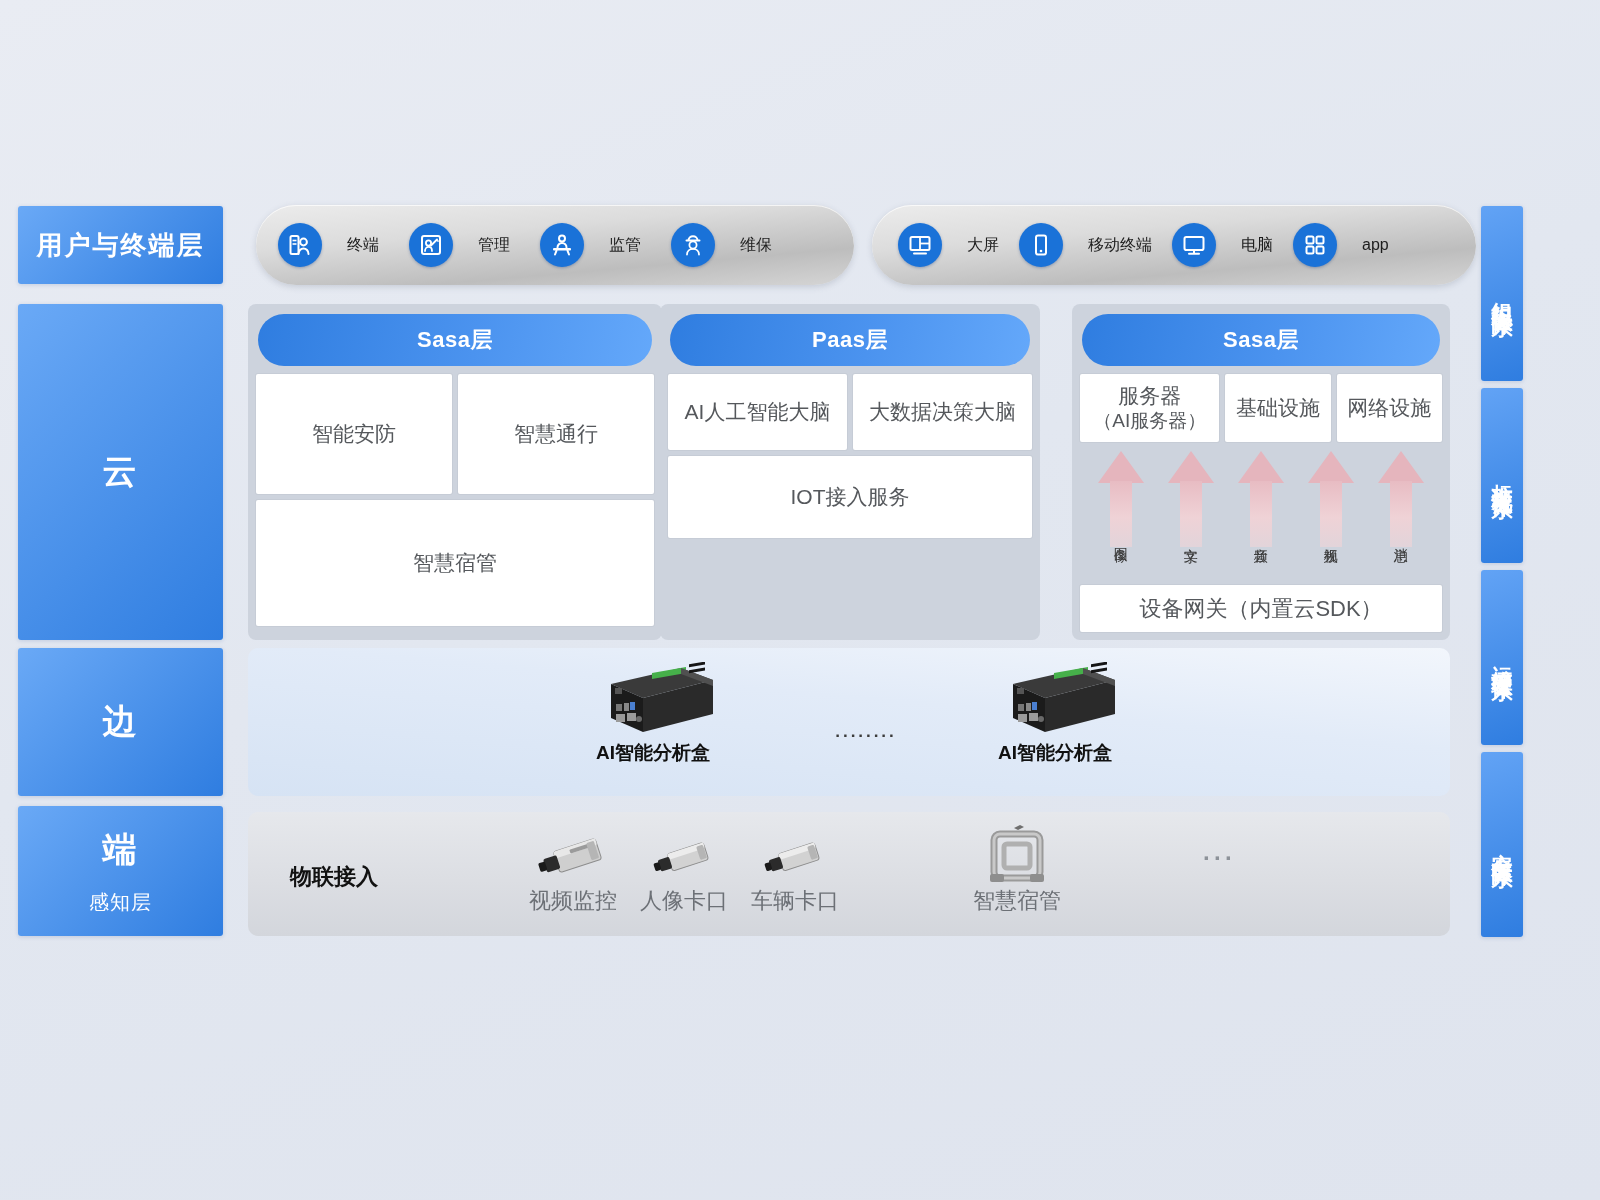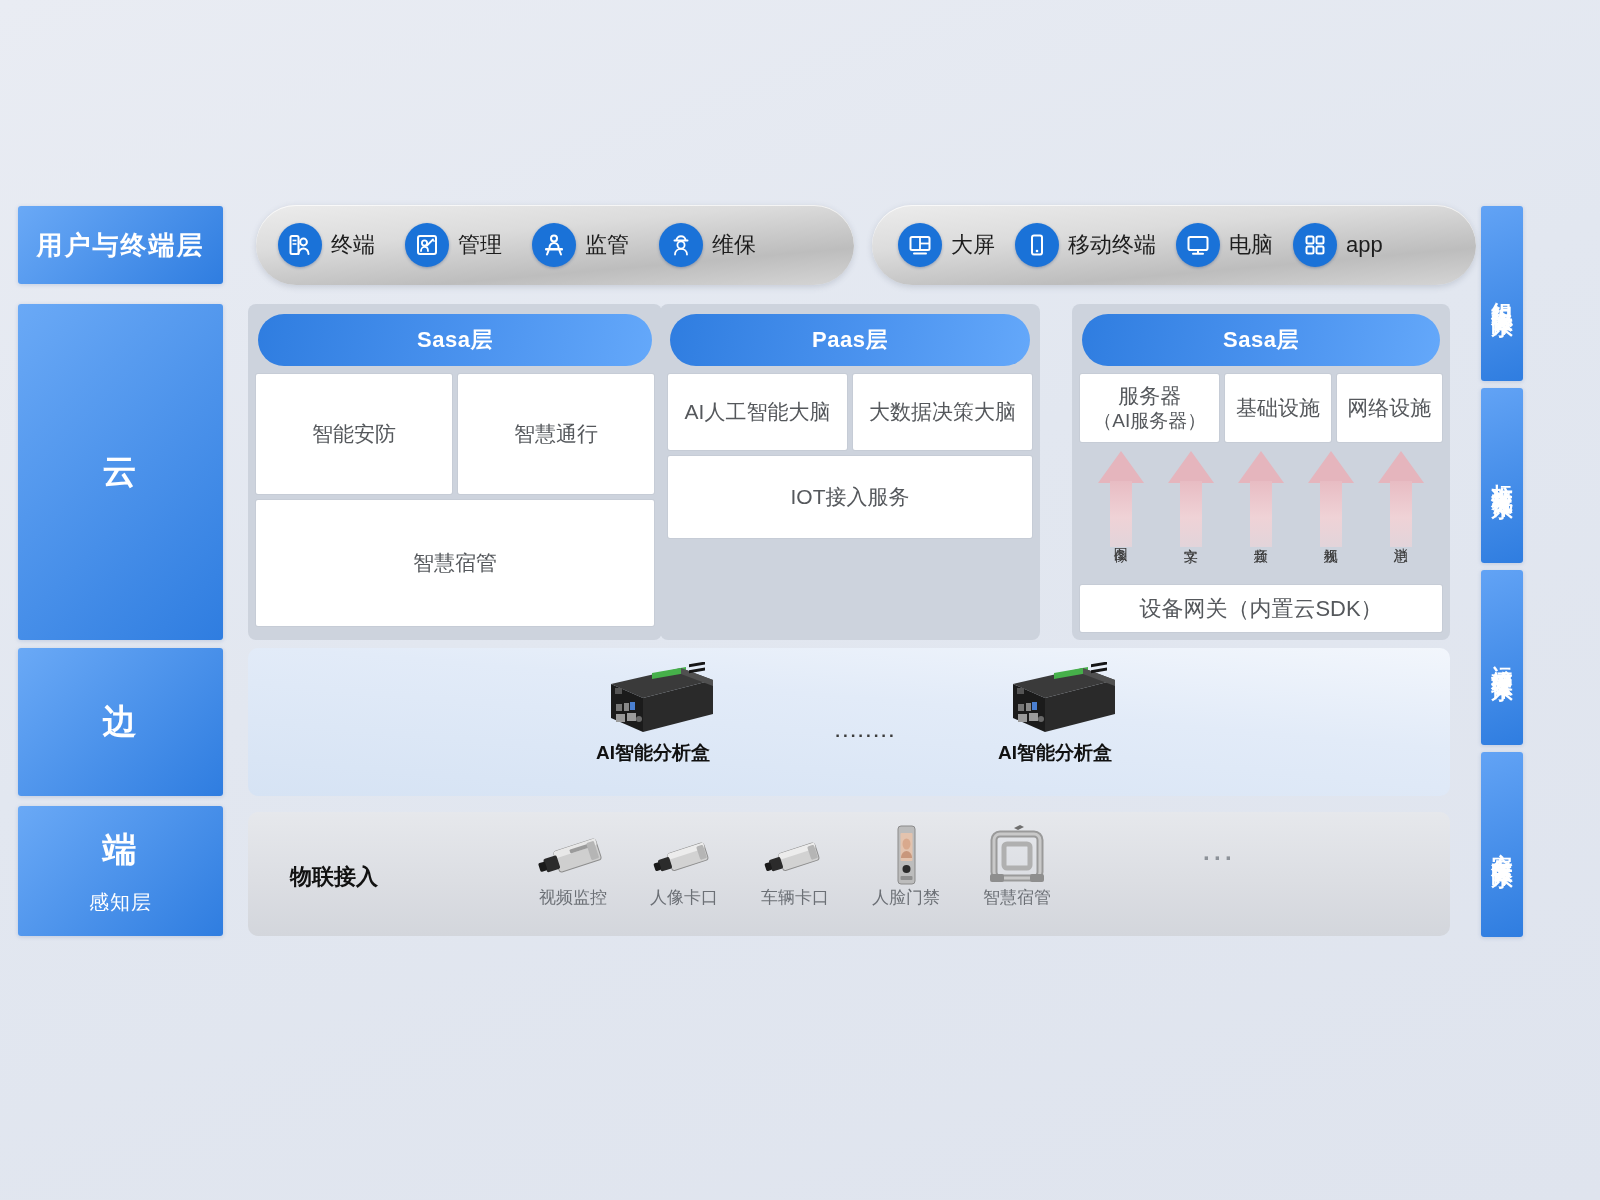--- a/index.html
+++ b/index.html
@@ -52,21 +52,21 @@
   #pill-b{left:872px;top:205px;width:578px;padding-left:26px;gap:20px;}
   .pill-item{display:flex;align-items:center;gap:9px;}
   .ic{
     width:44px;height:44px;border-radius:50%;
     background:#1a72d8;
     display:flex;align-items:center;justify-content:center;
     box-shadow:0 1px 3px rgba(20,60,130,.35);
     flex:none;
   }
   .ic svg{display:block;}
-  .pill-item .lbl{font-size:22px;color:#1d1d1d;white-space:nowrap;}
+  .pill-item .lbl{font-size:16px;color:#1d1d1d;white-space:nowrap;margin-left:16px;}
 
   
   .panel{
     position:absolute;top:304px;
     background:#cdd3dd;border-radius:8px;
     padding:0;box-sizing:border-box;
   }
   #panel-saas{left:248px;width:414px;height:336px;}
   #panel-paas{left:660px;width:380px;height:336px;}
   #panel-iaas{left:1072px;width:378px;height:336px;}
@@ -153,21 +153,21 @@
   
   #term-band{
     position:absolute;left:248px;top:812px;width:1202px;height:124px;
     background:linear-gradient(180deg,#e6e8ec 0%,#dcdee3 55%,#d3d6dc 100%);
     border-radius:10px;
   }
   #term-title{
     position:absolute;left:42px;top:50px;font-size:22px;font-weight:bold;color:#111;
   }
   .dev{position:absolute;top:10px;width:120px;text-align:center;}
-  .dev .devcap{font-size:17px;color:#6c7076;white-space:nowrap;text-align:center;}
+  .dev .devcap{font-size:22px;color:#6c7076;white-space:nowrap;text-align:center;}
   .dev .devimg{height:64px;display:flex;align-items:flex-end;justify-content:center;}
   #dev-0{left:265px;}
   #dev-1{left:376px;}
   #dev-2{left:487px;}
   #dev-3{left:598px;}
   #dev-4{left:709px;}
   #dev-5{left:790px;width:200px;}
   #term-dots{position:absolute;left:955px;top:32px;font-size:24px;color:#8d9299;letter-spacing:3px;font-weight:bold;}
 </style>
 </head>
@@ -455,33 +455,20 @@
             <rect x="24" y="19" width="38" height="6" rx="2" fill="#ececec"></rect>
             <rect x="13" y="22" width="12" height="12" rx="2" fill="#2b2b2b"></rect>
             <rect x="8" y="24" width="6" height="8" rx="1.5" fill="#1a1a1a"></rect>
             <rect x="54" y="21" width="7" height="14" rx="1.5" fill="#b5b5b5"></rect>
           </g>
         </svg>
       </div>
       <div class="devcap">车辆卡口</div>
     </div>
 
-    <div class="dev" id="dev-3">
-      <div class="devimg">
-        <svg width="40" height="62" viewBox="0 0 40 62">
-          <rect x="12" y="2" width="17" height="58" rx="3" fill="#bcbcbc" stroke="#8a8a8a" stroke-width="1"></rect>
-          <rect x="14.5" y="9" width="12" height="28" rx="1" fill="#e3c3ae"></rect>
-          <ellipse cx="20.5" cy="20" rx="4" ry="5.5" fill="#d9a98d"></ellipse>
-          <path d="M15 34c0-4 2.6-7 5.5-7s5.5 3 5.5 7z" fill="#c8977c"></path>
-          <circle cx="20.5" cy="45" r="4" fill="#2b2b2b"></circle>
-          <rect x="14.5" y="52" width="12" height="4" rx="1" fill="#8f8f8f"></rect>
-        </svg>
-      </div>
-      <div class="devcap">人脸门禁</div>
-    </div>
 
     <div class="dev" id="dev-4">
       <div class="devimg">
         <svg width="66" height="62" viewBox="0 0 66 62">
           <path d="M30 4 L36 1 L40 3 L34 6 Z" fill="#6f6f6f"></path>
           <rect x="10" y="10" width="46" height="44" rx="6" fill="none" stroke="#9a9a9a" stroke-width="7"></rect>
           <rect x="10" y="10" width="46" height="44" rx="6" fill="none" stroke="#c9c9c9" stroke-width="3"></rect>
           <rect x="20" y="20" width="26" height="24" rx="3" fill="none" stroke="#b0b0b0" stroke-width="5"></rect>
           <rect x="6" y="50" width="14" height="8" rx="2" fill="#8e8e8e"></rect>
           <rect x="46" y="50" width="14" height="8" rx="2" fill="#8e8e8e"></rect>

